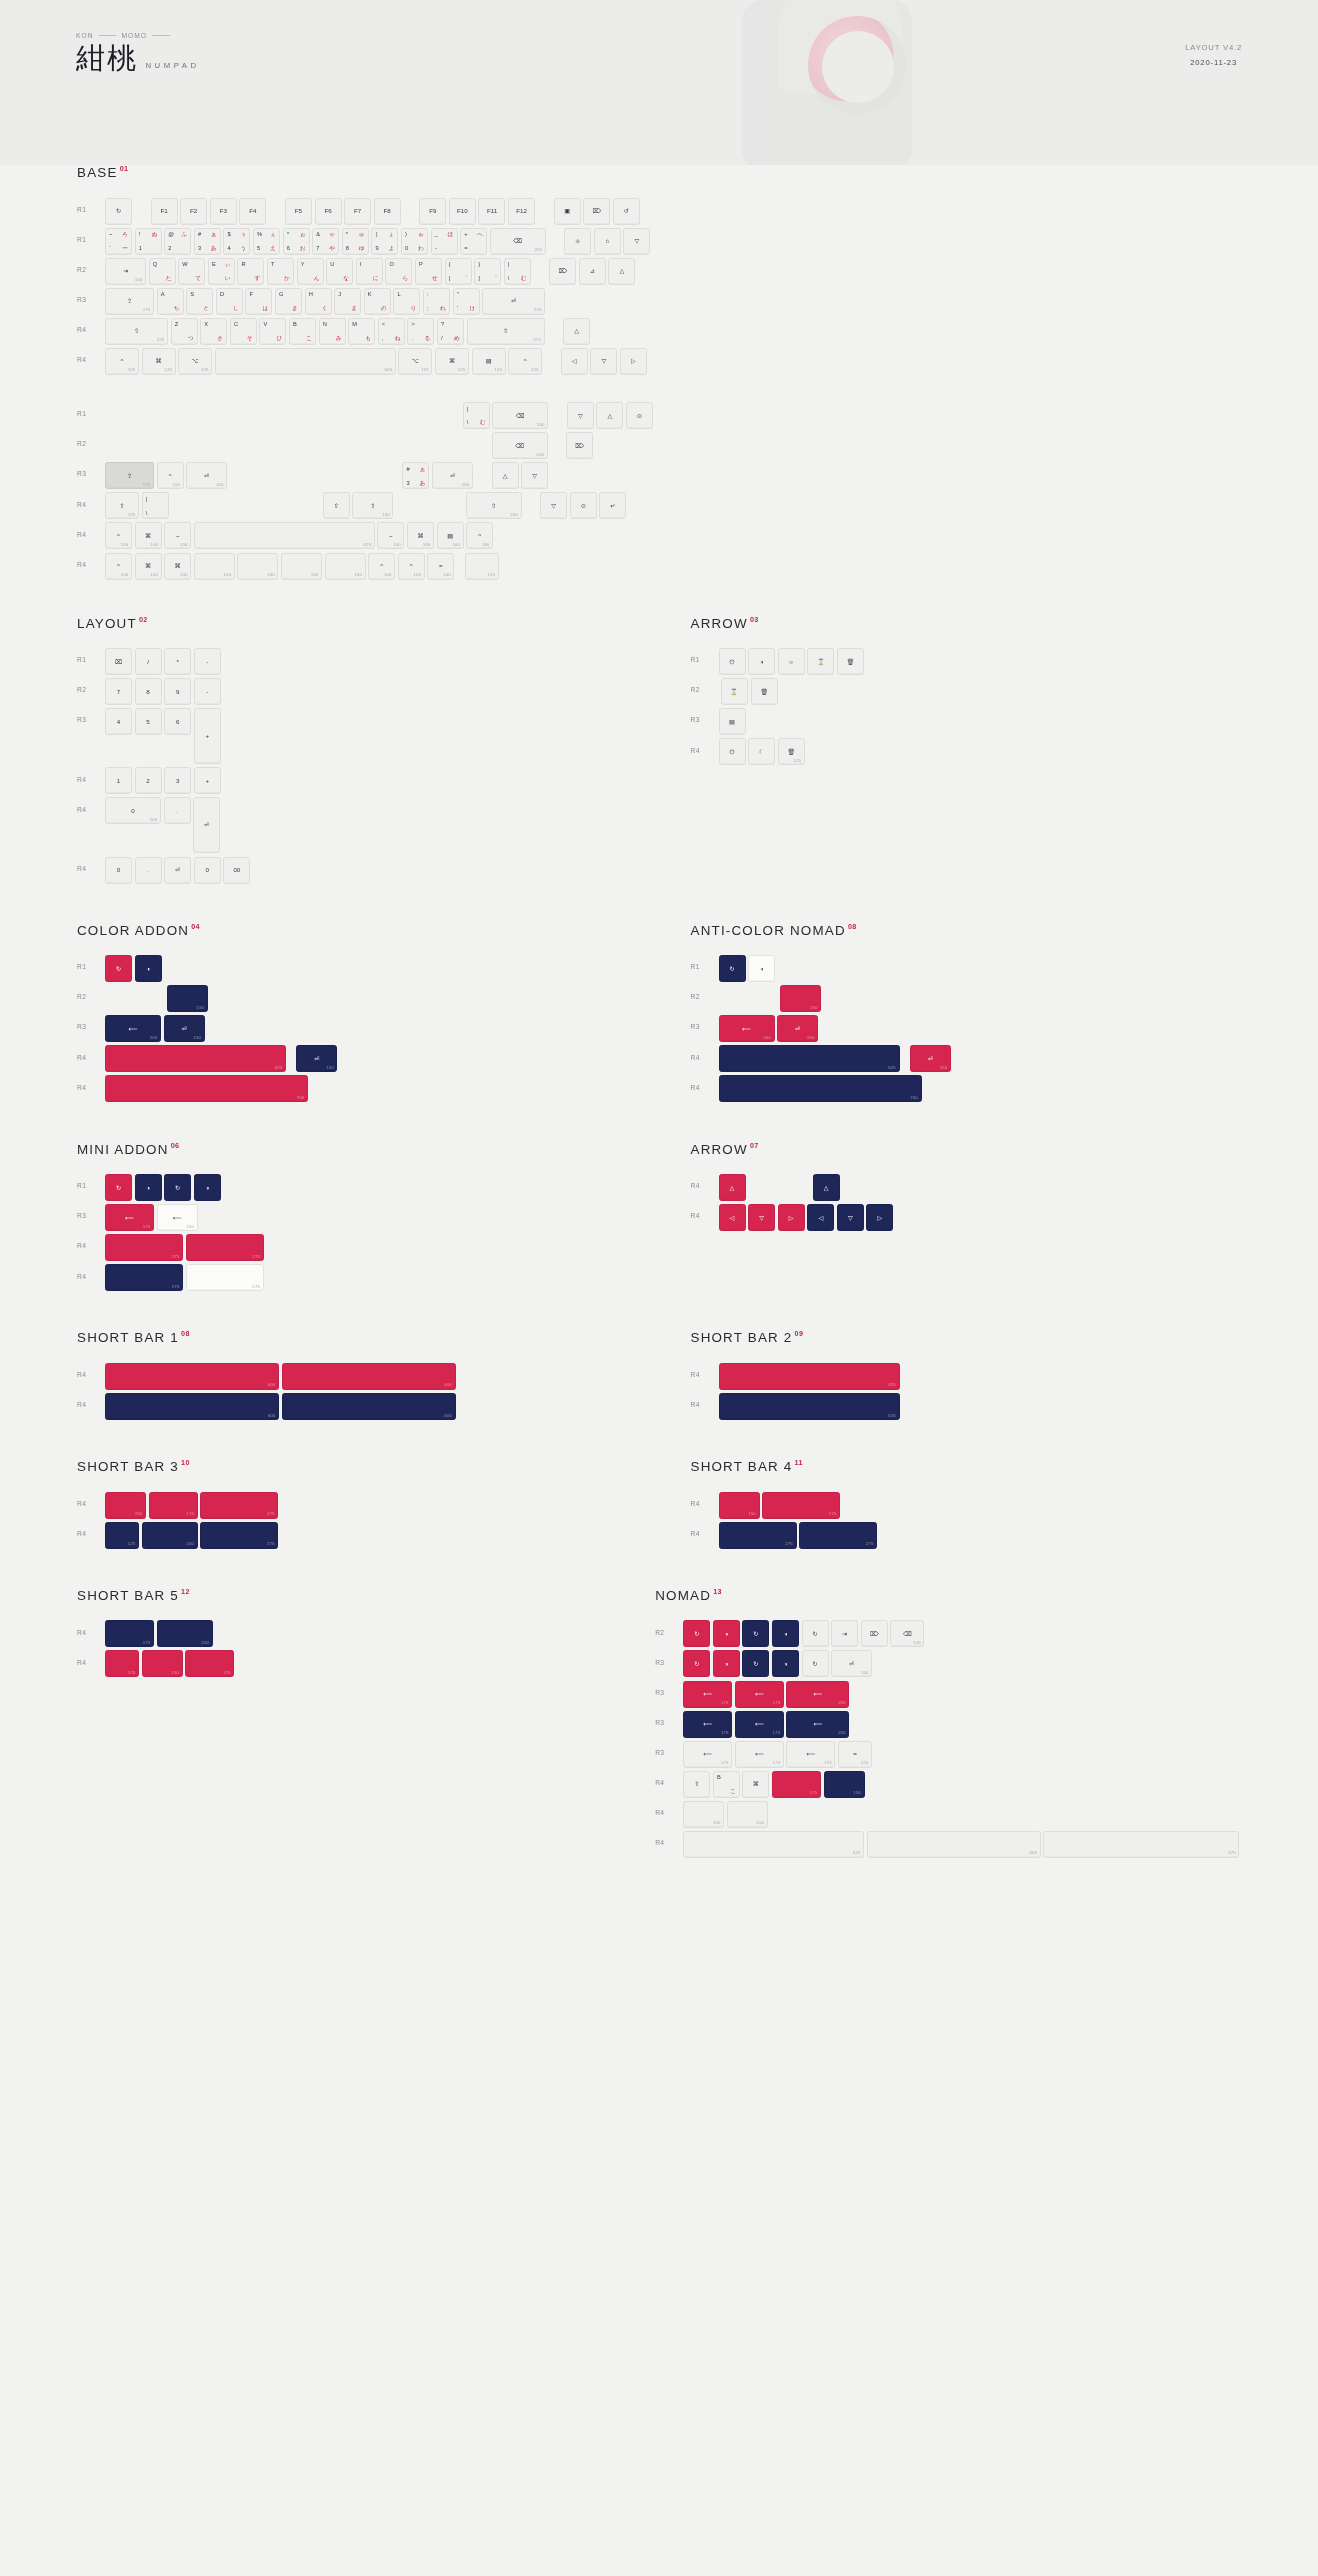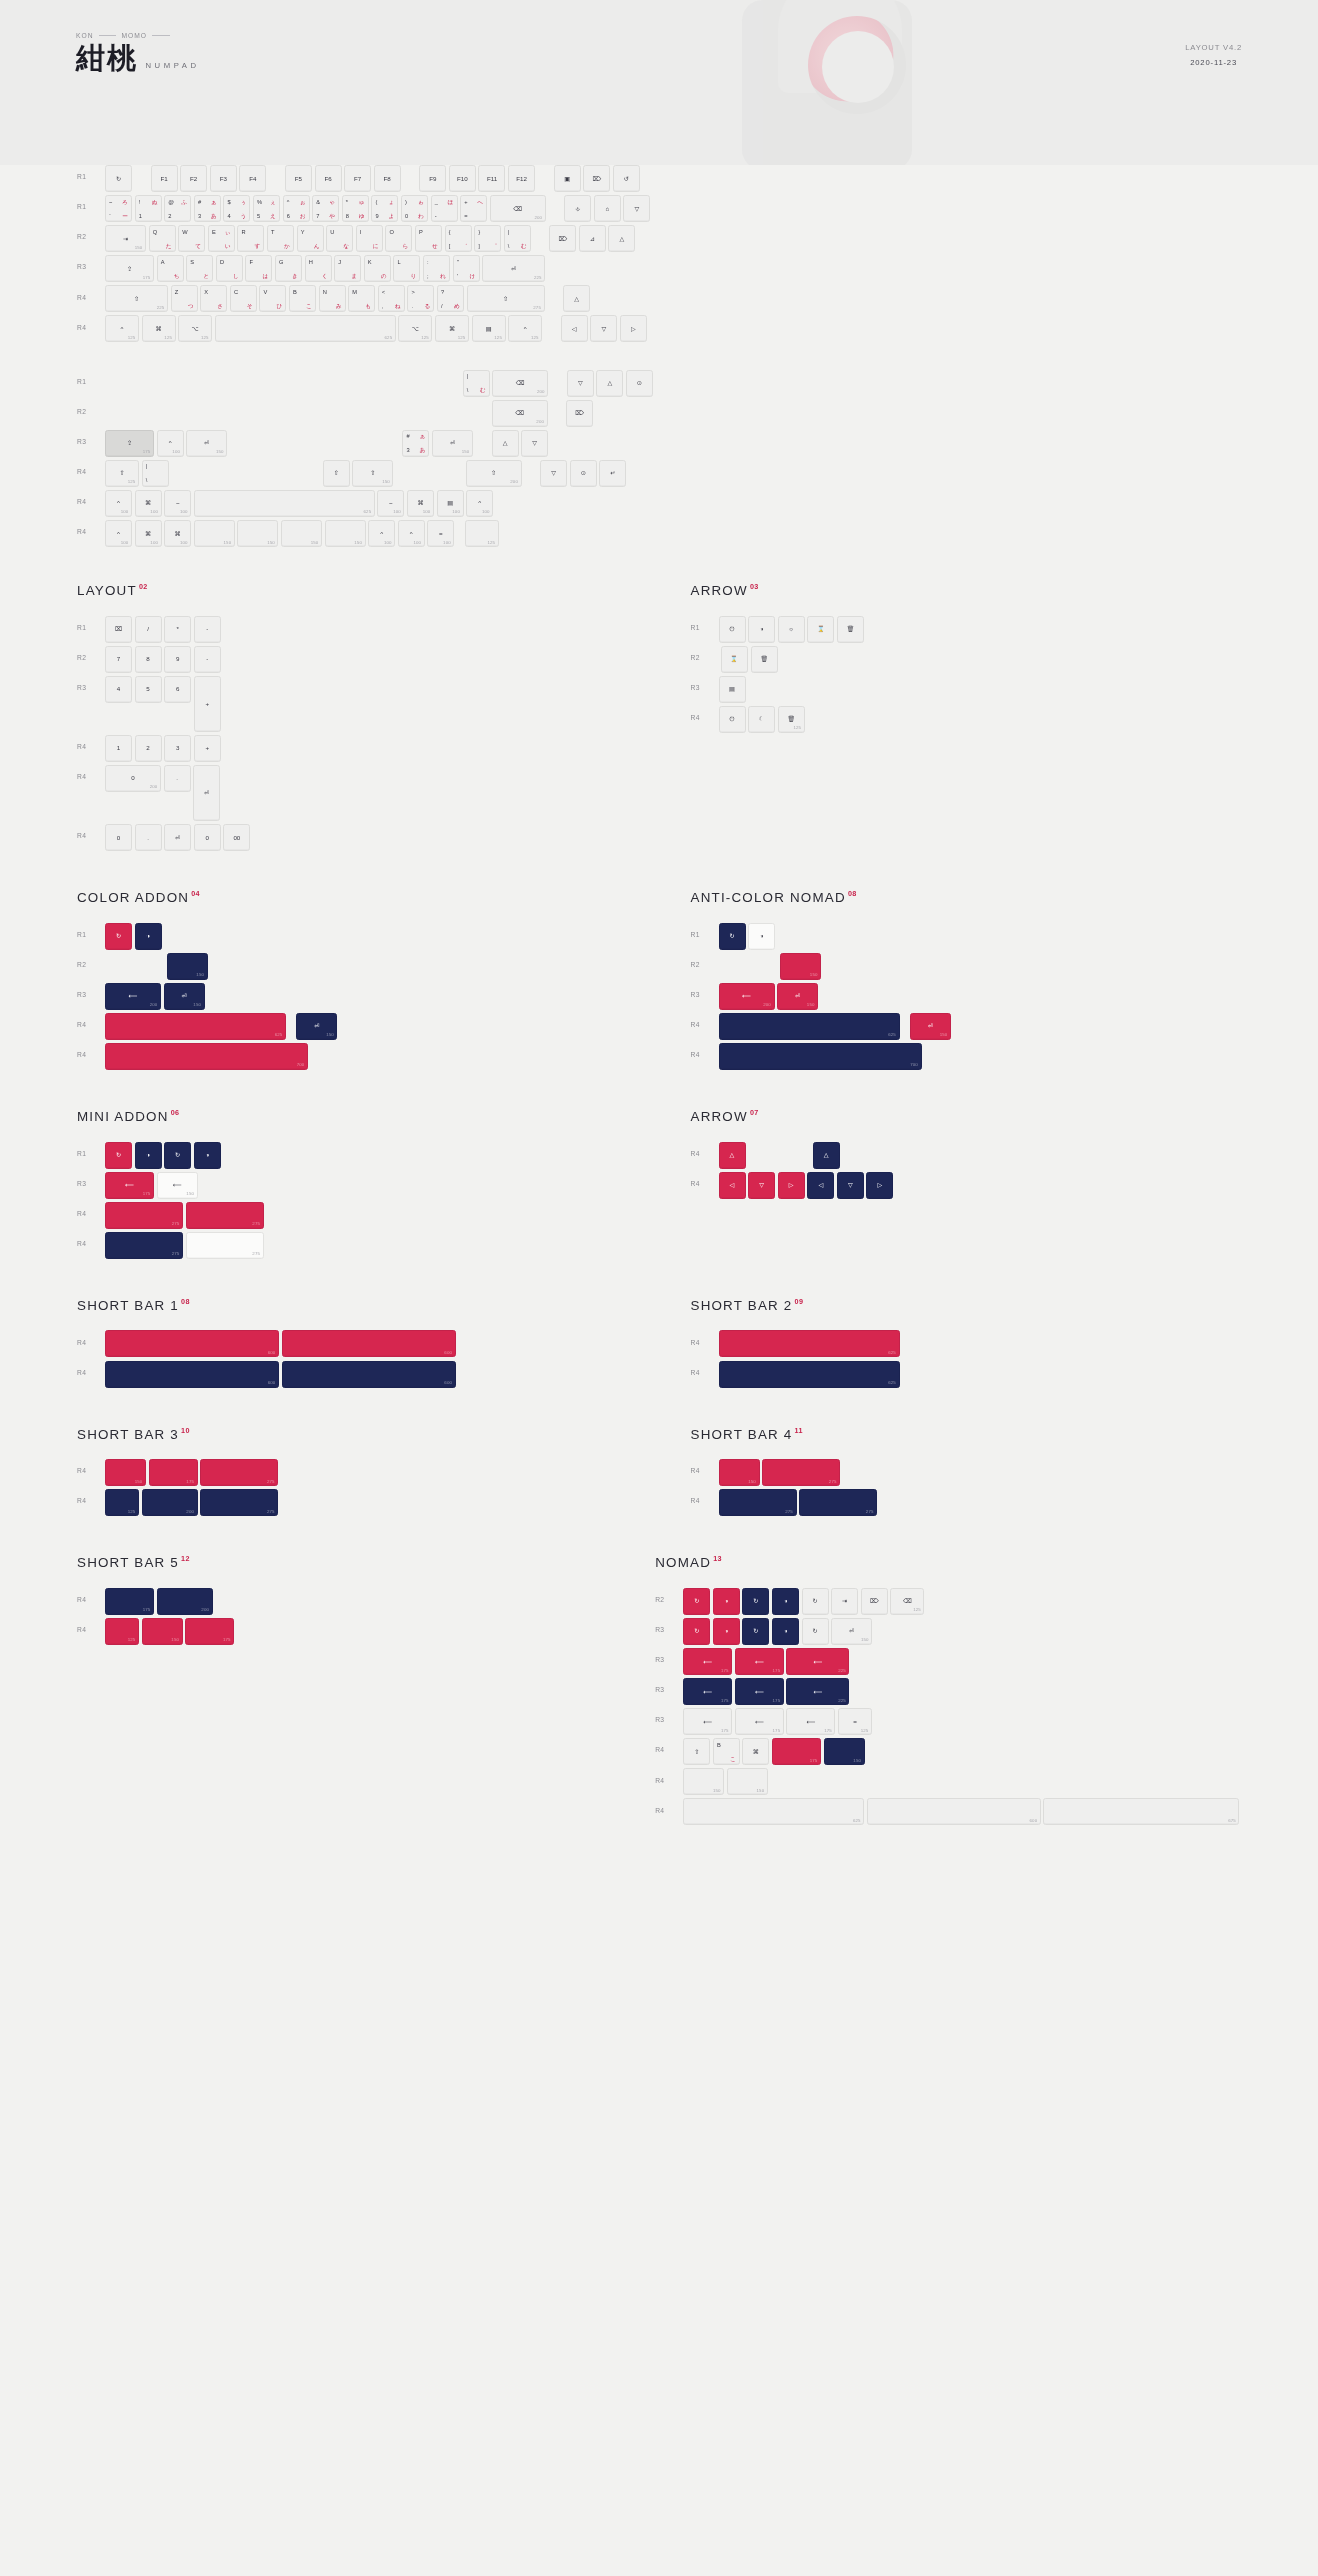--- a/index.html
+++ b/index.html
@@ -48,21 +48,21 @@
     position:absolute; left:76px; top:32px;
   }
   .brand-top {
     font-size: 6.7px; letter-spacing: 1px; color:#8d8d93; margin-bottom:5.2px;
     display:flex; align-items:center; gap:5.2px;
   }
   .brand-top .bar { display:inline-block; width:17.5px; height:0.5px; background:#bdbdc2; }
   .brand-main { display:flex; align-items:flex-end; gap:7.2px; }
   .brand-cjk {
     font-family:"Liberation Serif", serif;
-    font-size: 29px; font-weight:700; letter-spacing:2.1px; line-height:1; color:#1d1d26;
+    font-size: 29px; font-weight:400; letter-spacing:2.1px; line-height:1; color:#1d1d26;
   }
   .brand-latin {
     font-size: 7.7px; letter-spacing: 3.6px; color:#6f6f77; padding-bottom:3.1px;
   }
   .header-meta {
     position:absolute; right:77px; top:40px; text-align:right;
     font-size: 7.7px; letter-spacing: 0.8px; color:#8b8b91; line-height: 2;
   }
   .header-meta .m2 { color:#4b4b55;text-align:center; }
 
@@ -144,20 +144,24 @@
     </div>
     <div class="header-meta">
       <div class="m1">LAYOUT V4.2</div>
       <div class="m2">2020-11-23</div>
     </div>
   </div>
 
   <div class="content">
 
     <div class="block">
+      <h2 class="sec-title">
+        <span>BASE</span>
+          <span class="num">01</span>
+      </h2>
       <div id="base-rows">
           <div class="kbrow">
             <div class="row-label">R1</div>
             <div class="keys">
               <div class="k" style="width: 27px;">
                 <span class="lg ctr">↻</span>
               </div>
               <div class="spacer" style="width: 13.4px;"></div>
               <div class="k" style="width: 27px;">
                 <span class="lg ctr">F1</span>

